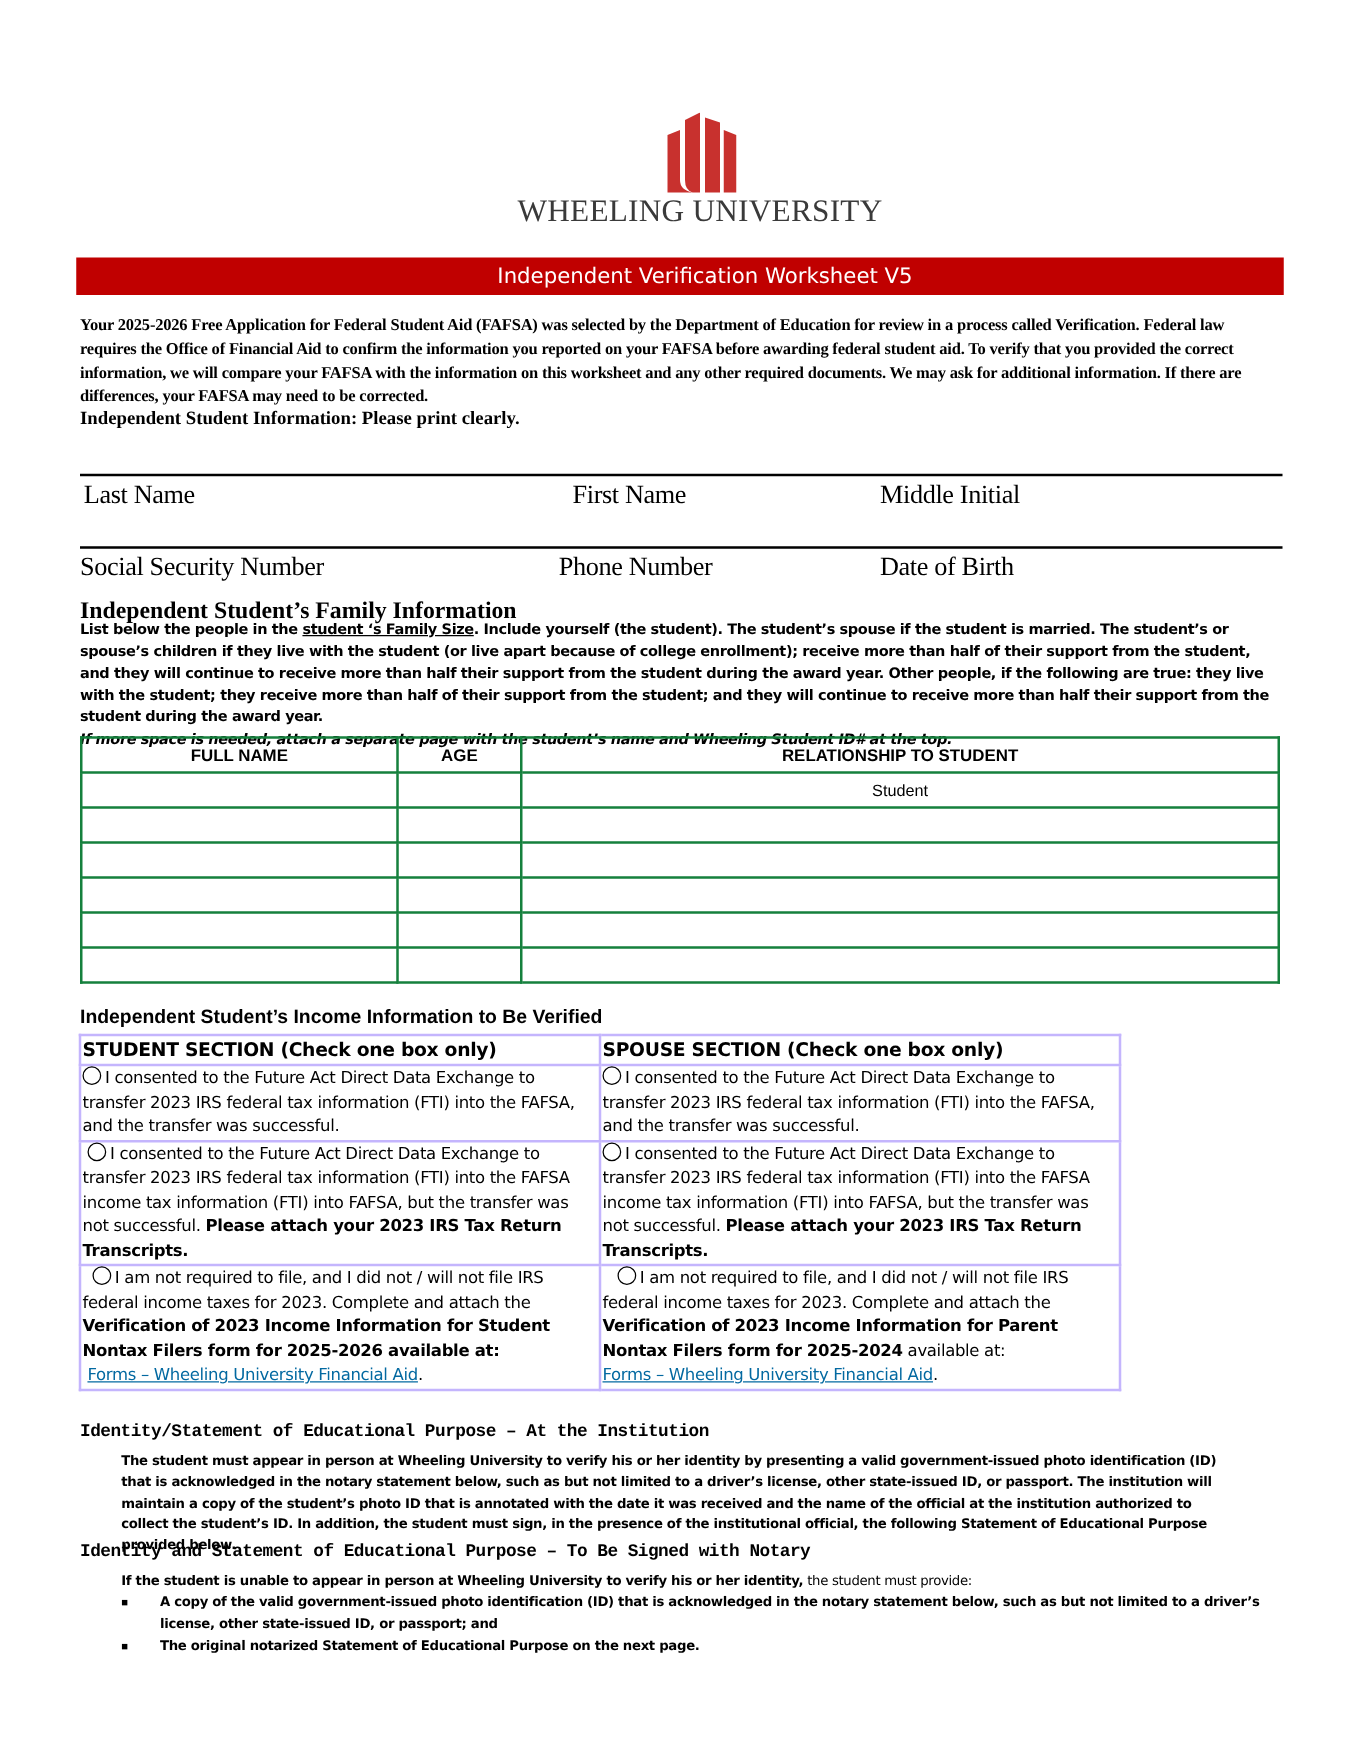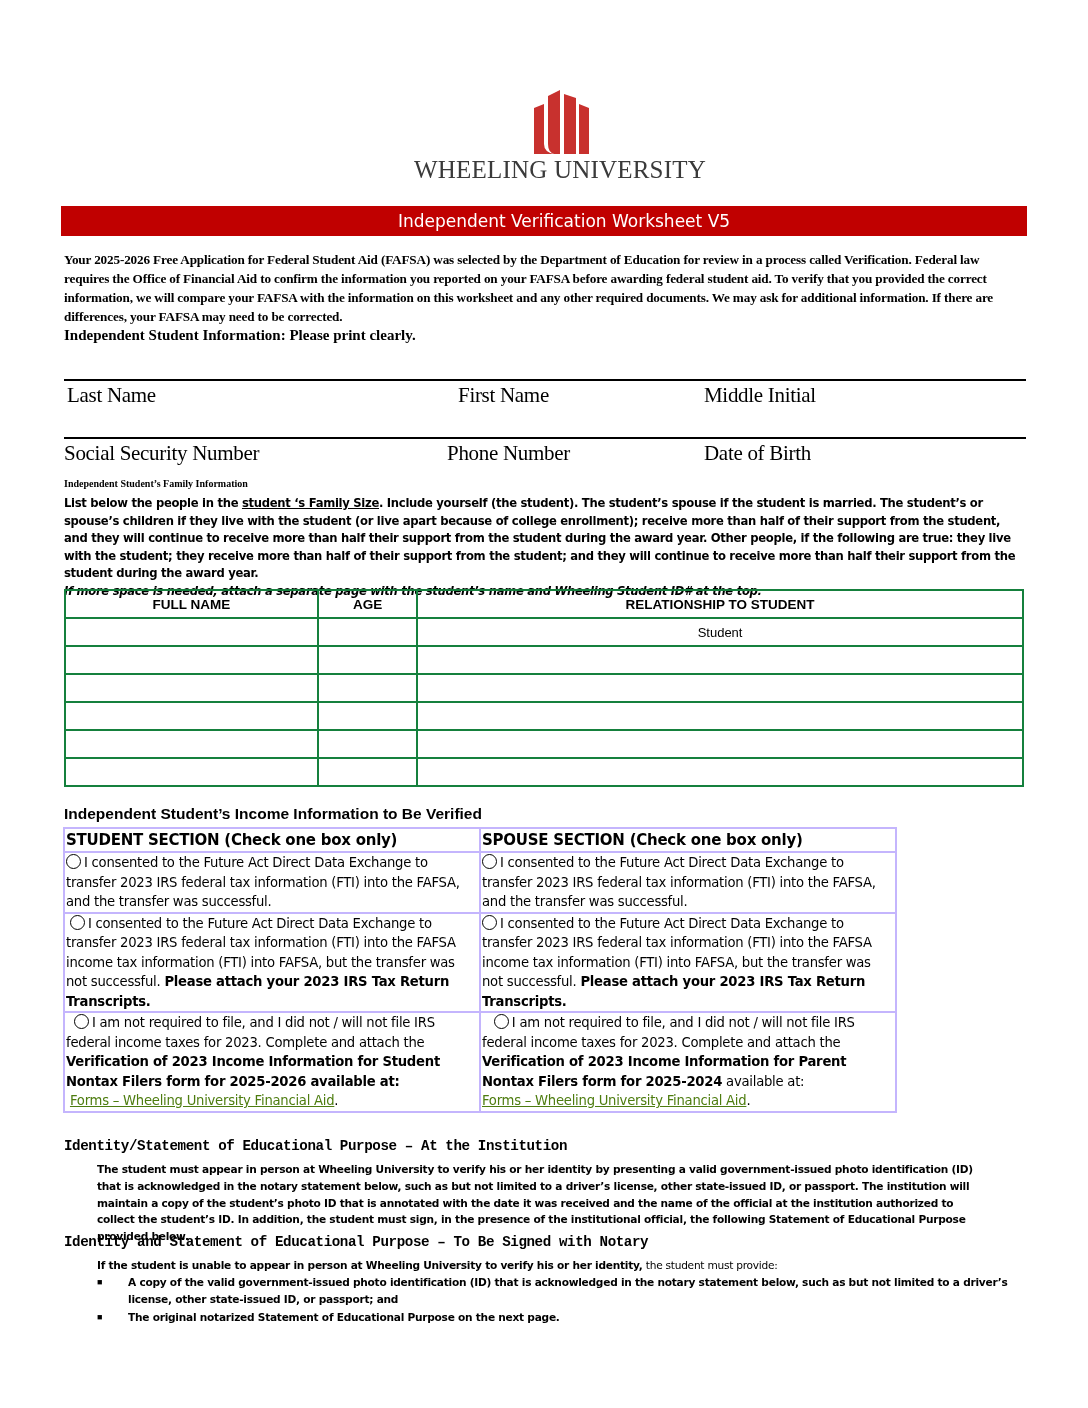--- a/index.html
+++ b/index.html
@@ -41,21 +41,21 @@
 
   
   .income-head { left: 64px; top: 805px; font-family: "Liberation Sans", sans-serif; font-weight: bold; font-size: 15.5px; }
   table.inc { position: absolute; left: 63px; top: 827px; width: 834px; border-collapse: collapse;
     font-family: "DejaVu Sans", sans-serif; }
   table.inc td, table.inc th { border: 2px solid #c4b5fd; vertical-align: top; text-align: left;
     font-size: 13.2px; line-height: 19.5px; padding: 0 1px; width: 50%; letter-spacing: -0.25px; font-weight: normal; }
   table.inc th { font-weight: bold; font-size: 15px; line-height: 22px; }
   .radio { display: inline-block; width: 15px; height: 15px; border: 1px solid #000; border-radius: 50%;
     vertical-align: -2px; margin-right: 3px; }
-  .lnk { color: #4d7c0f; text-decoration: underline; }
+  .lnk { color: #0369a1; text-decoration: underline; }
   .b { font-weight: bold; }
 
   
   .id-head { font-family: Liberation Mono, monospace; font-weight: bold; font-size: 14.2px; letter-spacing: -0.4px; }
   .id-body { font-family: "DejaVu Sans", sans-serif; font-size: 10.6px; line-height: 16.8px; letter-spacing: -0.25px; font-weight: bold; }
   .bullet { position: absolute; font-size: 9px; }
 </style>
 </head>
 <body>
 
@@ -81,21 +81,21 @@
 <div class="abs info-label" style="left:447px; top:383px;margin-left:11px;">First Name</div>
 <div class="abs info-label" style="left:704px; top:383px;">Middle Initial</div>
 <div class="abs" style="left:64px; top:345px; width:962px; height:34px;"></div>
 
 <div class="abs hline" style="left:64px; top:437px; width:962px;"></div>
 <div class="abs info-label" style="left:64px; top:441px;">Social Security Number</div>
 <div class="abs info-label" style="left:447px; top:441px;">Phone Number</div>
 <div class="abs info-label" style="left:704px; top:441px;">Date of Birth</div>
 <div class="abs" style="left:64px; top:405px; width:962px; height:32px;"></div>
 
-<div class="abs sec-head-serif" style="left:64px; top:478px; font-size:10px;">Independent Student’s Family Information</div>
+<div class="abs sec-head-serif" style="left:64px; top:478px; font-size:19px;">Independent Student’s Family Information</div>
 <div class="abs family-text">
   <span>List below the people in the </span><u>student ‘s Family Size</u><span>. Include yourself (the student). The student’s spouse if the student is married. The student’s or spouse’s children if they live with the student (or live apart because of college enrollment); receive more than half of their support from the student, and they will continue to receive more than half their support from the student during the award year. Other people, if the following are true: they live with the student; they receive more than half of their support from the student; and they will continue to receive more than half their support from the student during the award year.</span><br>
   <span class="it">If more space is needed, attach a separate page with the student’s name and Wheeling Student ID# at the top.</span>
 </div>
 
 <table class="fam">
   <tbody>
       <tr>
     <th>FULL NAME</th>
     <th>AGE</th>

